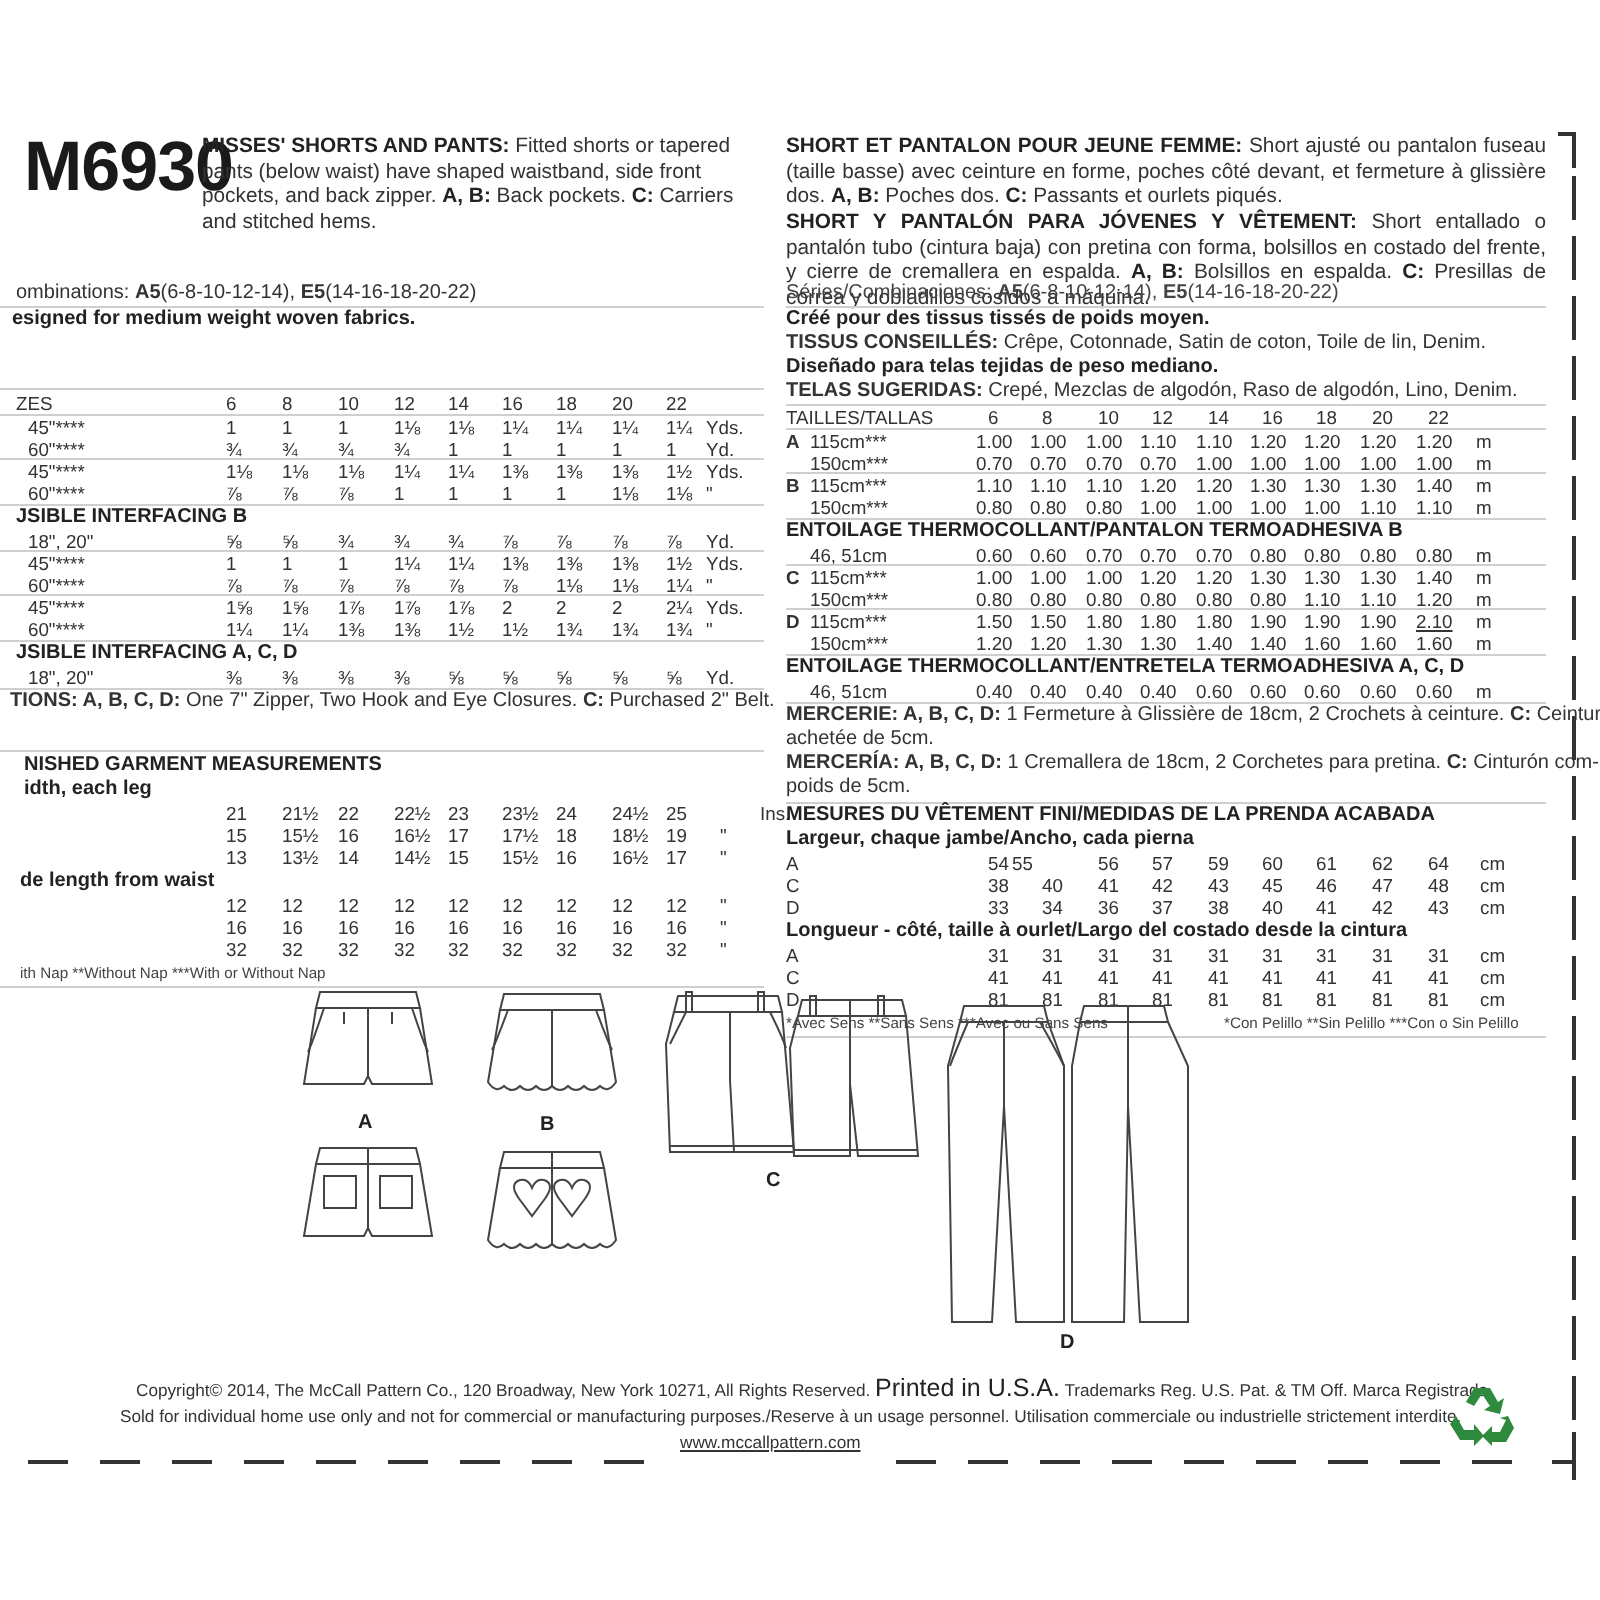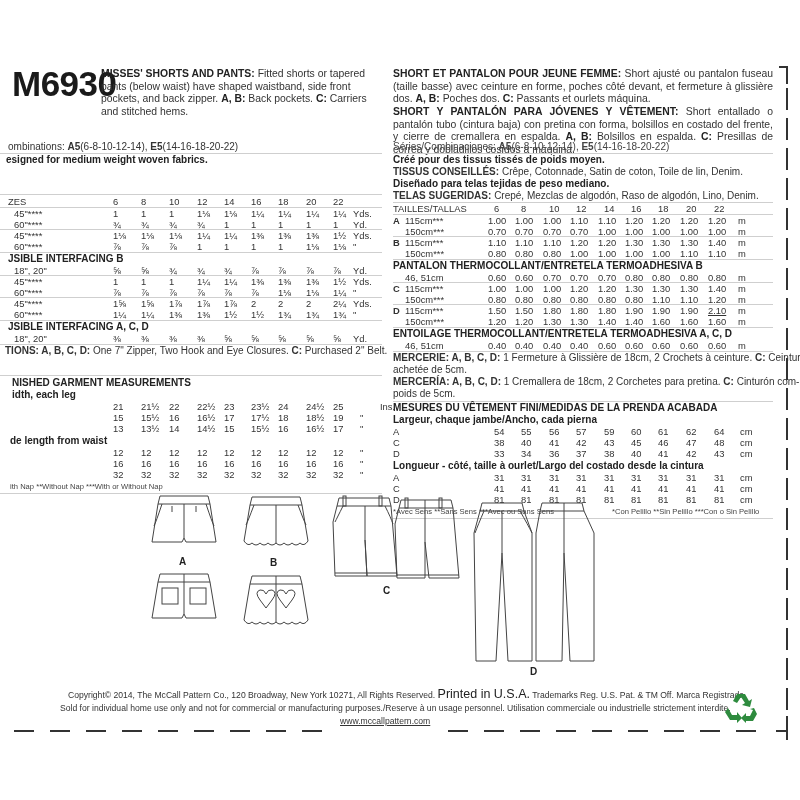--- a/index.html
+++ b/index.html
@@ -36,21 +36,21 @@
   <b>C:</b>
   <span>Carriers and stitched hems.</span>
 </div>
 
 <div class="abs desc" style="left:393px; top:68px; width:380px; text-align:justify;">
   <b>SHORT ET PANTALON POUR JEUNE FEMME:</b>
   <span>Short ajusté ou pantalon fuseau (taille basse) avec ceinture en forme, poches côté devant, et fermeture à glissière dos.</span>
   <b>A, B:</b>
   <span>Poches dos.</span>
   <b>C:</b>
-  <span>Passants et ourlets máquina.</span>
+  <span>Passants et ourlets piqués.</span>
 </div>
 
 <div class="abs desc" style="left:393px; top:106px; width:380px; text-align:justify;">
   <b>SHORT Y PANTALÓN PARA JÓVENES Y VÊTEMENT:</b>
   <span>Short entallado o pantalón tubo (cintura baja) con pretina con forma, bolsillos en costado del frente, y cierre de cremallera en espalda.</span>
   <b>A, B:</b>
   <span>Bolsillos en espalda.</span>
   <b>C:</b>
   <span>Presillas de correa y dobladillos cosidos a máquina.</span>
 </div>
@@ -379,21 +379,21 @@
         <span class="cell" style="left:543px;">0.80</span>
         <span class="cell" style="left:570px;">1.00</span>
         <span class="cell" style="left:598px;">1.00</span>
         <span class="cell" style="left:625px;">1.00</span>
         <span class="cell" style="left:652px;">1.00</span>
         <span class="cell" style="left:680px;">1.10</span>
         <span class="cell" style="left:708px;">1.10</span>
         <span class="cell" style="left:738px;">m</span>
       </div>
       <div class="hr" style="left:393px;width:380px;top:259px;"></div>
-      <div class="sect" style="left:393px;top:260px;">PANTALON THERMOCOLLANT/ENTRETELA TERMOADHESIVA B</div>
+      <div class="sect" style="left:393px;top:260px;">ENTOILAGE THERMOCOLLANT/PANTALON TERMOADHESIVA B</div>
       <div class="row" style="top:272px;width:800px;">
         <span class="cell" style="left:405px;">46, 51cm</span>
         <span class="cell" style="left:488px;">0.60</span>
         <span class="cell" style="left:515px;">0.60</span>
         <span class="cell" style="left:543px;">0.70</span>
         <span class="cell" style="left:570px;">0.70</span>
         <span class="cell" style="left:598px;">0.70</span>
         <span class="cell" style="left:625px;">0.80</span>
         <span class="cell" style="left:652px;">0.80</span>
         <span class="cell" style="left:680px;">0.80</span>
@@ -475,21 +475,21 @@
       <div class="txt" style="left:393px;top:352px;"><b>MERCERIE: A, B, C, D: </b><span>1 Fermeture à Glissière de 18cm, 2 Crochets à ceinture. </span><b>C: </b><span>Ceinture</span></div>
       <div class="txt" style="left:393px;top:364px;">achetée de 5cm.</div>
       <div class="txt" style="left:393px;top:376px;"><b>MERCERÍA: A, B, C, D: </b><span>1 Cremallera de 18cm, 2 Corchetes para pretina. </span><b>C: </b><span>Cinturón com-</span></div>
       <div class="txt" style="left:393px;top:388px;">poids de 5cm.</div>
       <div class="hr" style="left:393px;width:380px;top:401px;"></div>
       <div class="sect" style="left:393px;top:402px;">MESURES DU VÊTEMENT FINI/MEDIDAS DE LA PRENDA ACABADA</div>
       <div class="sect" style="left:393px;top:414px;">Largeur, chaque jambe/Ancho, cada pierna</div>
       <div class="row" style="top:426px;width:800px;">
         <span class="cell" style="left: 393px; font-weight: normal;">A</span>
         <span class="cell" style="left:494px;">54</span>
-        <span class="cell" style="left:521px;">55</span>
+        <span class="cell" style="left:506px;">55</span>
         <span class="cell" style="left:549px;">56</span>
         <span class="cell" style="left:576px;">57</span>
         <span class="cell" style="left:604px;">59</span>
         <span class="cell" style="left:631px;">60</span>
         <span class="cell" style="left:658px;">61</span>
         <span class="cell" style="left:686px;">62</span>
         <span class="cell" style="left:714px;">64</span>
         <span class="cell" style="left:740px;">cm</span>
       </div>
       <div class="row" style="top:437px;width:800px;">

